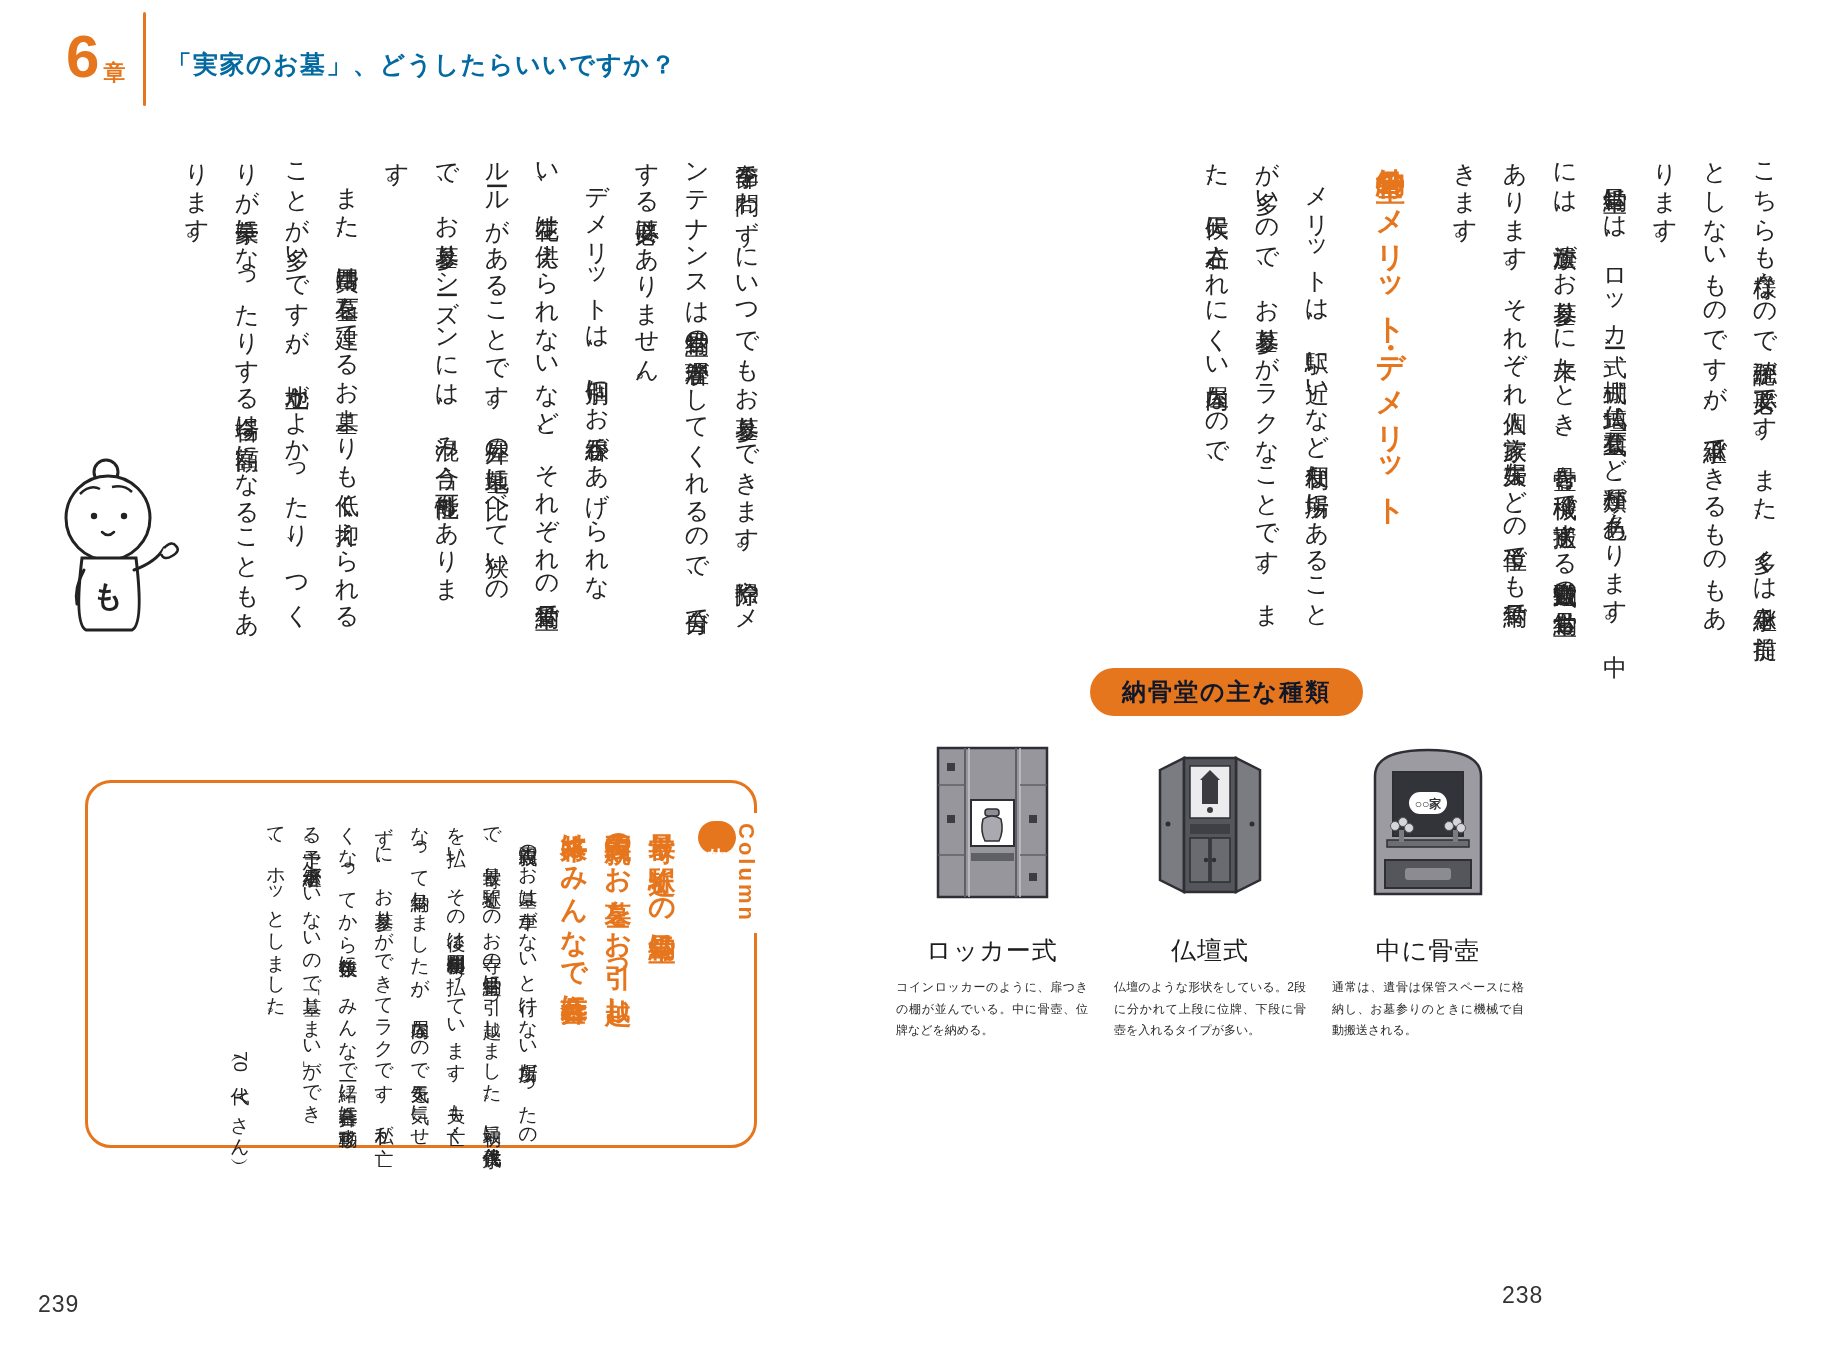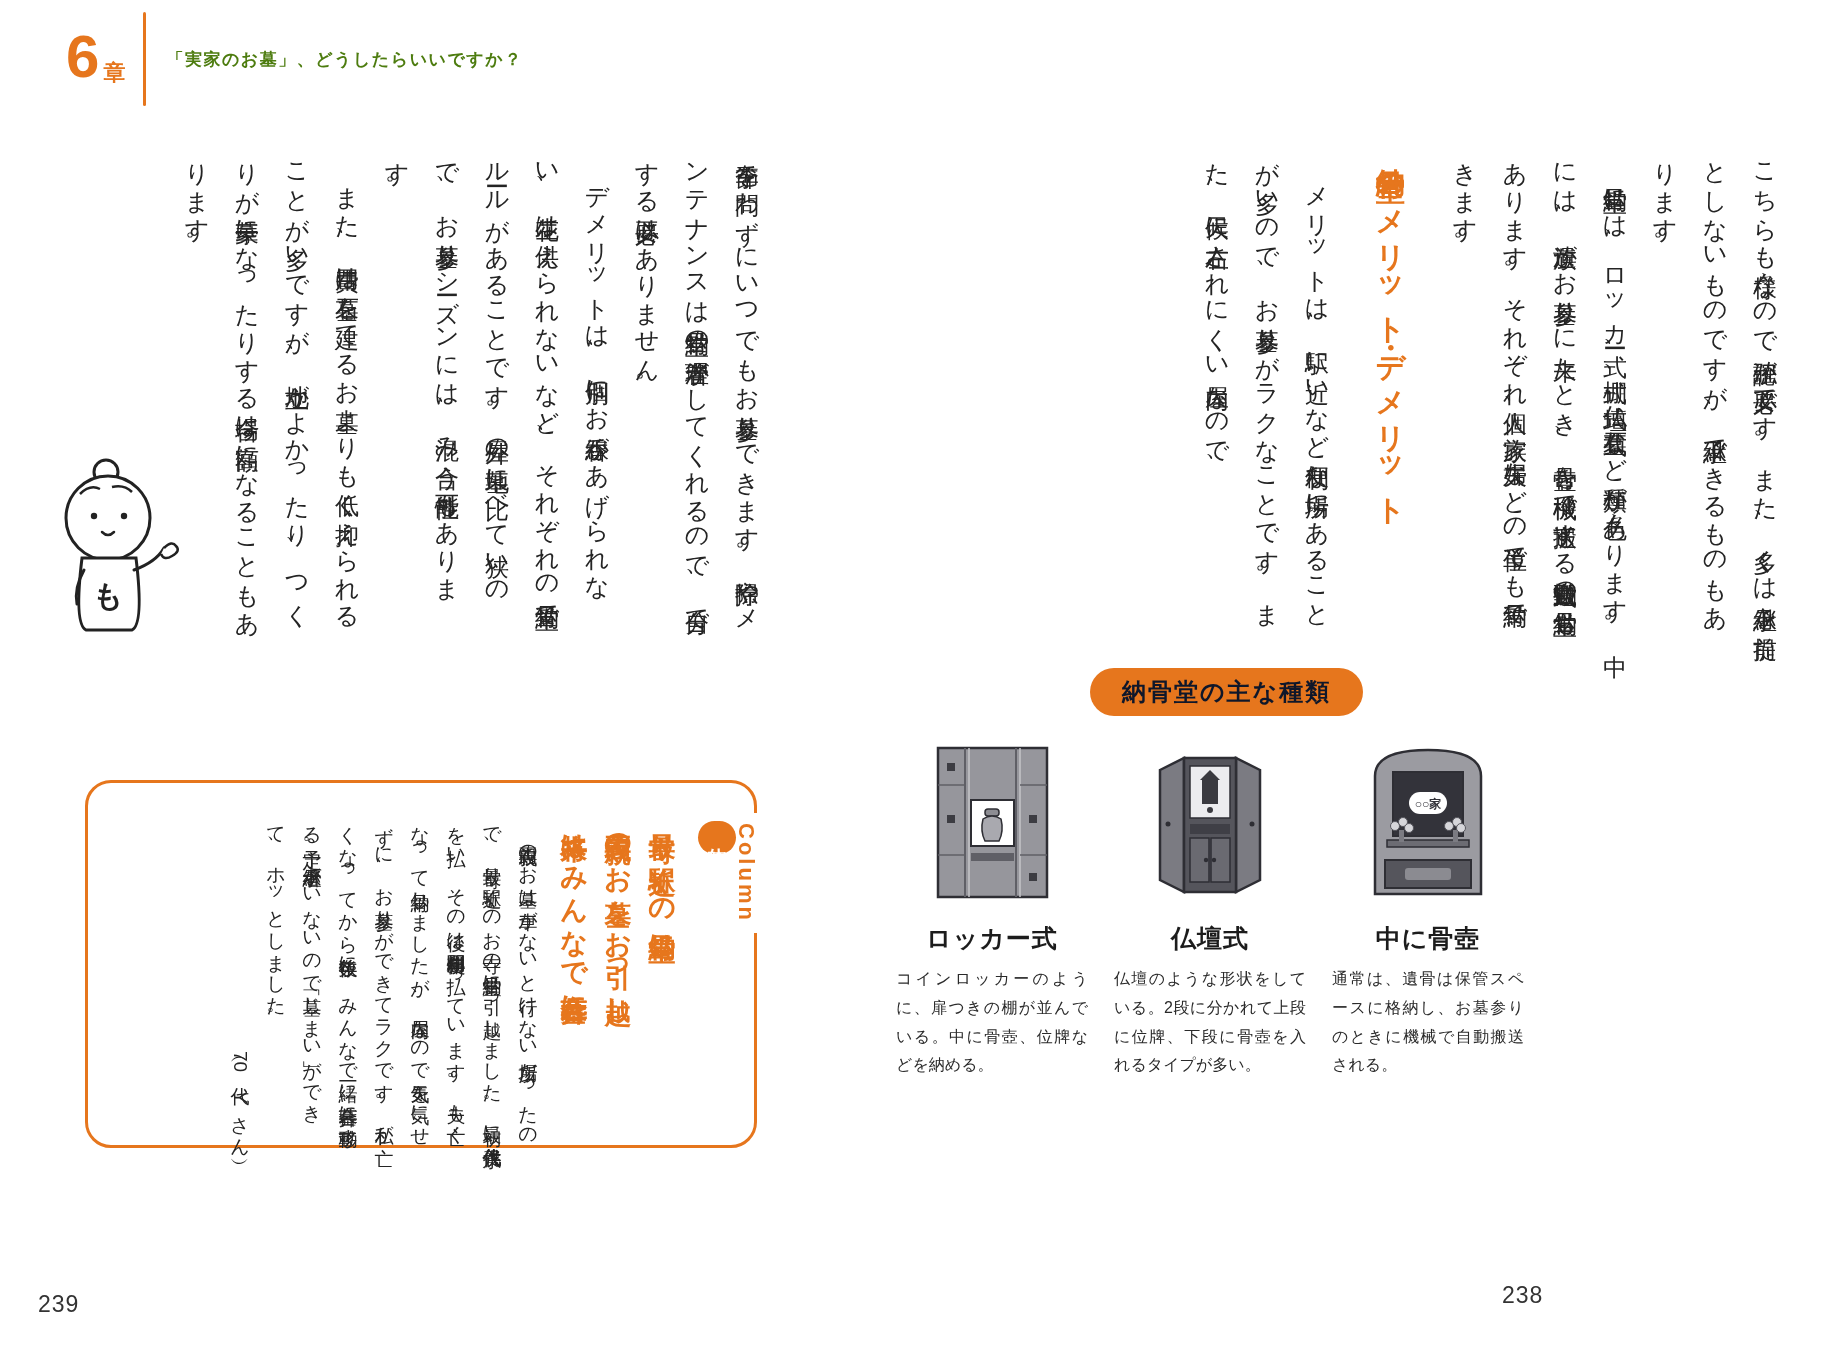--- a/index.html
+++ b/index.html
@@ -10,21 +10,21 @@
     font-family:"Liberation Sans","DejaVu Sans",sans-serif;
     color:var(--ink);
   }
   .spread { position:relative; width:1838px; height:1350px; overflow:hidden; background:#fff; }
 
   
   .chapter-header { position:absolute; left:66px; top:24px; display:flex; align-items:flex-start; }
   .ch-num { font-size:60px; line-height:1.1; font-weight:bold; color:var(--accent); }
   .ch-unit { font-size:22px; font-weight:bold; color:var(--accent); margin:34px 0 0 4px; }
   .ch-divider { width:3px; height:94px; background:var(--accent); margin:-12px 20px 0 18px; border-radius:2px; }
-  .ch-title { font-size:17px; font-weight:bold; color:#4d7c0f; margin-top:24px; letter-spacing:1.5px; }
+  .ch-title { font-size:25px; font-weight:bold; color:#0369a1; margin-top:24px; letter-spacing:1.5px; }
 
   
   .vtext {
     position:absolute; writing-mode:vertical-rl; text-orientation:mixed;
     font-size:24px; line-height:50px; letter-spacing:0.5px; color:var(--ink);
   }
   .vtext p { margin:0; }
   .ind { text-indent:1em; }
   .section-heading {
     font-size:29px; font-weight:bold; color:var(--accent);
@@ -36,22 +36,22 @@
 
   
   .types-badge {
     position:absolute; left:1090px; top:668px;
     background:var(--accent); color:#0f172a; font-size:24px; font-weight:bold;
     letter-spacing:2px; padding:8px 32px; border-radius:26px;
   }
   .type-cards { position:absolute; left:896px; top:742px; width:628px; display:flex; gap:26px; }
   .type-card { flex:1; display:flex; flex-direction:column; align-items:center; }
   .type-illust { height:158px; display:flex; align-items:flex-end; justify-content:center; }
-  .type-name { font-size:25px; font-weight:bold; color:#1c1c1c; margin-top:22px; letter-spacing:1px; }
-  .type-desc { font-size:16px; line-height:1.8; margin-top:10px; text-align:justify; width:100%; color:#2a2a2a; }
+  .type-name { font-size:25px; font-weight:normal; color:#1c1c1c; margin-top:34px; letter-spacing:1px; }
+  .type-desc { font-size:12px; line-height:1.8; margin-top:10px; text-align:justify; width:100%; color:#2a2a2a; }
 
   
   .column-box {
     position:absolute; left:85px; top:780px; width:672px; height:368px;
     border:3px solid var(--accent); border-radius:26px; background:#fff;
   }
   .column-label {
     position:absolute; left:644px; top:30px;
     writing-mode:vertical-rl; text-orientation:mixed;
     color:var(--accent); font-weight:bold; font-size:22px; letter-spacing:3px;

